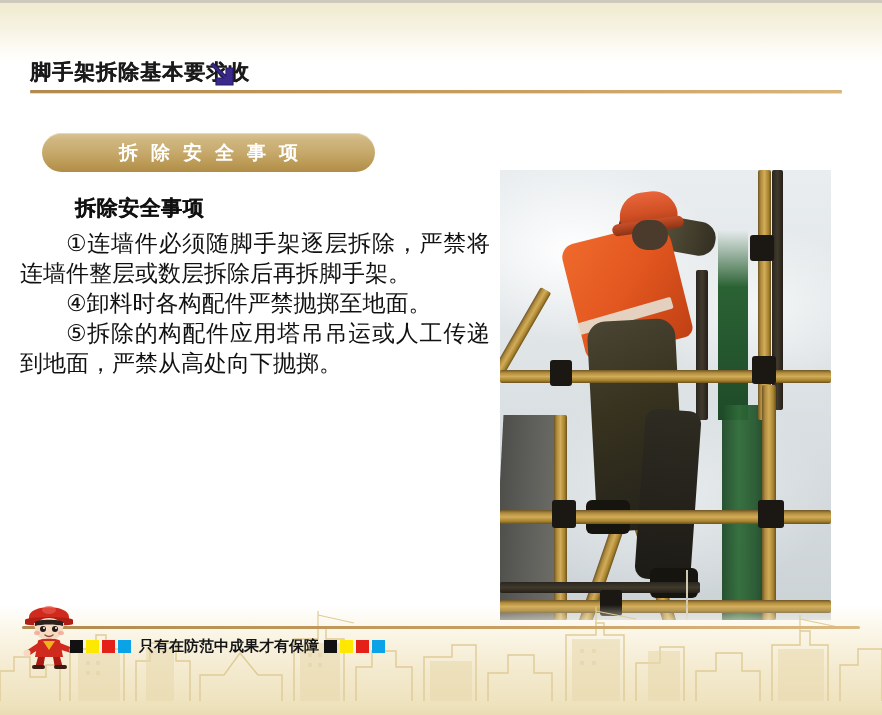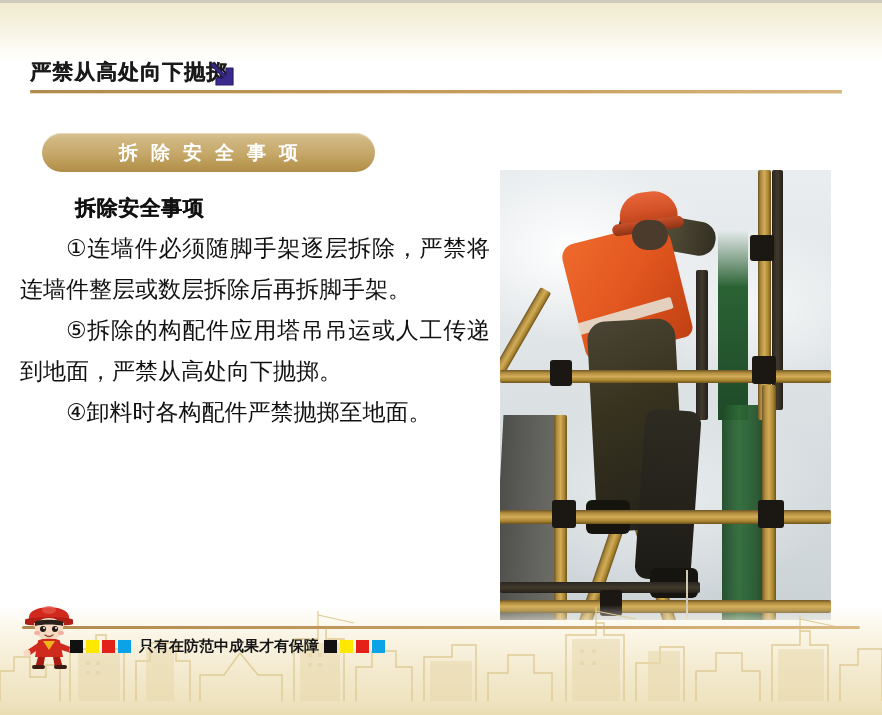--- a/index.html
+++ b/index.html
@@ -117,21 +117,21 @@
     color: #111111;
     letter-spacing: 0.5px;
     margin-left: 55px;
     margin-bottom: 6px;
     line-height: 28px;
     white-space: nowrap;
     text-shadow: 0.4px 0 0 #111111;
   }
   .body-para {
     font-size: 23px;
-    line-height: 41px;
+    line-height: 30px;
     color: #111111;
     text-align: justify;
     text-indent: 46px;
     letter-spacing: 0px;
     font-weight: 400;
   }
 
   
   .photo {
     position: absolute;
@@ -305,39 +305,39 @@
 </head>
 <body>
 
 <div id="page">
 
   <div class="top-band">
     <div class="top-band-hairline"></div>
   </div>
 
   <div class="header-row">
-    <div class="header-title">严禁从高处向下抛掷</div>
+    <div class="header-title">脚手架拆除基本要求收</div>
   </div>
   <div class="header-arrow">
     <svg width="26" height="28" viewBox="0 0 26 28" aria-hidden="true">
       <path d="M3 3 L16 16 L16 8 L23 8 L23 25 L6 25 L6 18 L14 18 L1 5 Z" fill="#3b2a8c" stroke="#2a1d6b" stroke-width="1.2" stroke-linejoin="round"></path>
     </svg>
   </div>
   <div class="header-rule"></div>
   <div class="header-rule-shadow"></div>
 
   <div class="pill">
     <div class="pill-label">拆除安全事项</div>
   </div>
 
   <div class="body-col">
     <div class="body-heading">拆除安全事项</div>
     <p class="body-para">①连墙件必须随脚手架逐层拆除，严禁将连墙件整层或数层拆除后再拆脚手架。</p>
+    <p class="body-para">④卸料时各构配件严禁抛掷至地面。</p>
     <p class="body-para">⑤拆除的构配件应用塔吊吊运或人工传递到地面，严禁从高处向下抛掷。</p>
-    <p class="body-para">④卸料时各构配件严禁抛掷至地面。</p>
   </div>
 
   <div class="photo">
     <div class="ph-sky"></div>
     <div class="ph-wall"></div>
 
     <div class="ph-net2"></div>
     <div class="ph-net"></div>
 
     <div class="pole" style="left:258px; top:0px; width:13px; height:250px;"></div>

